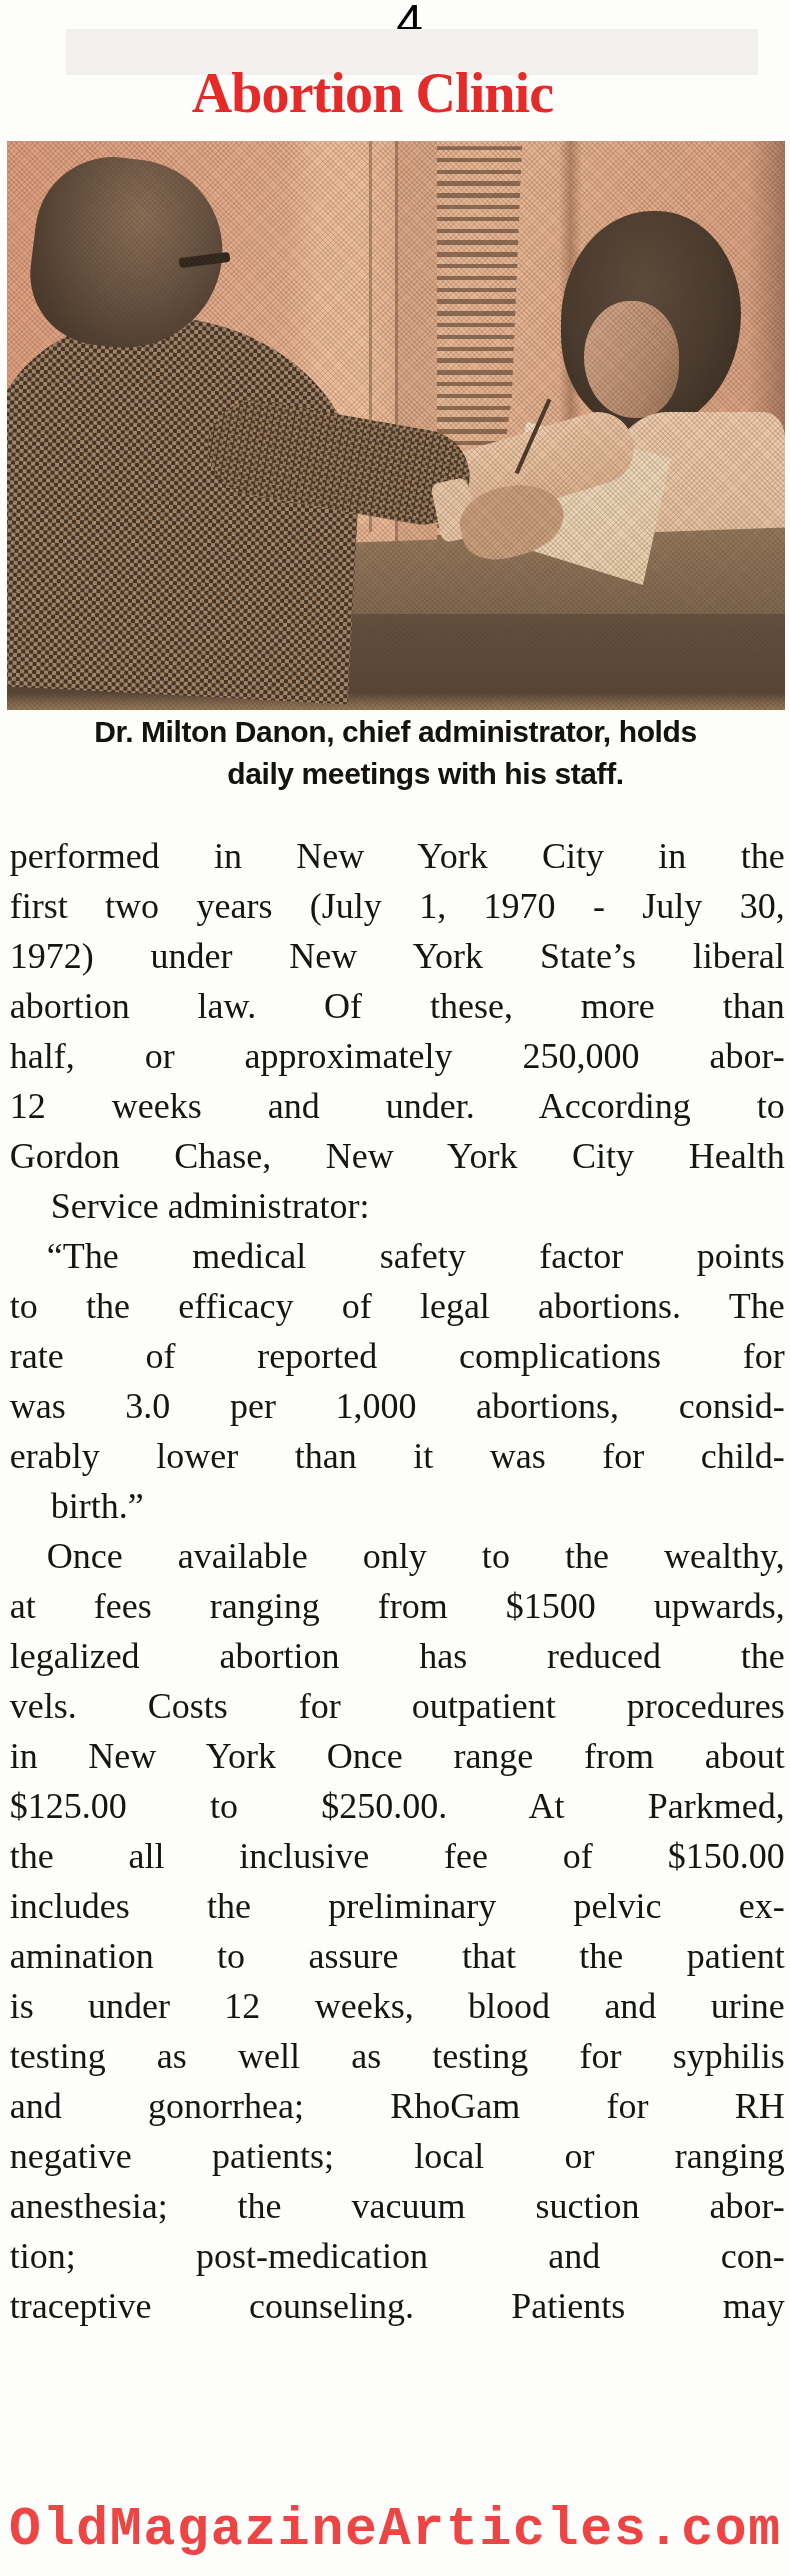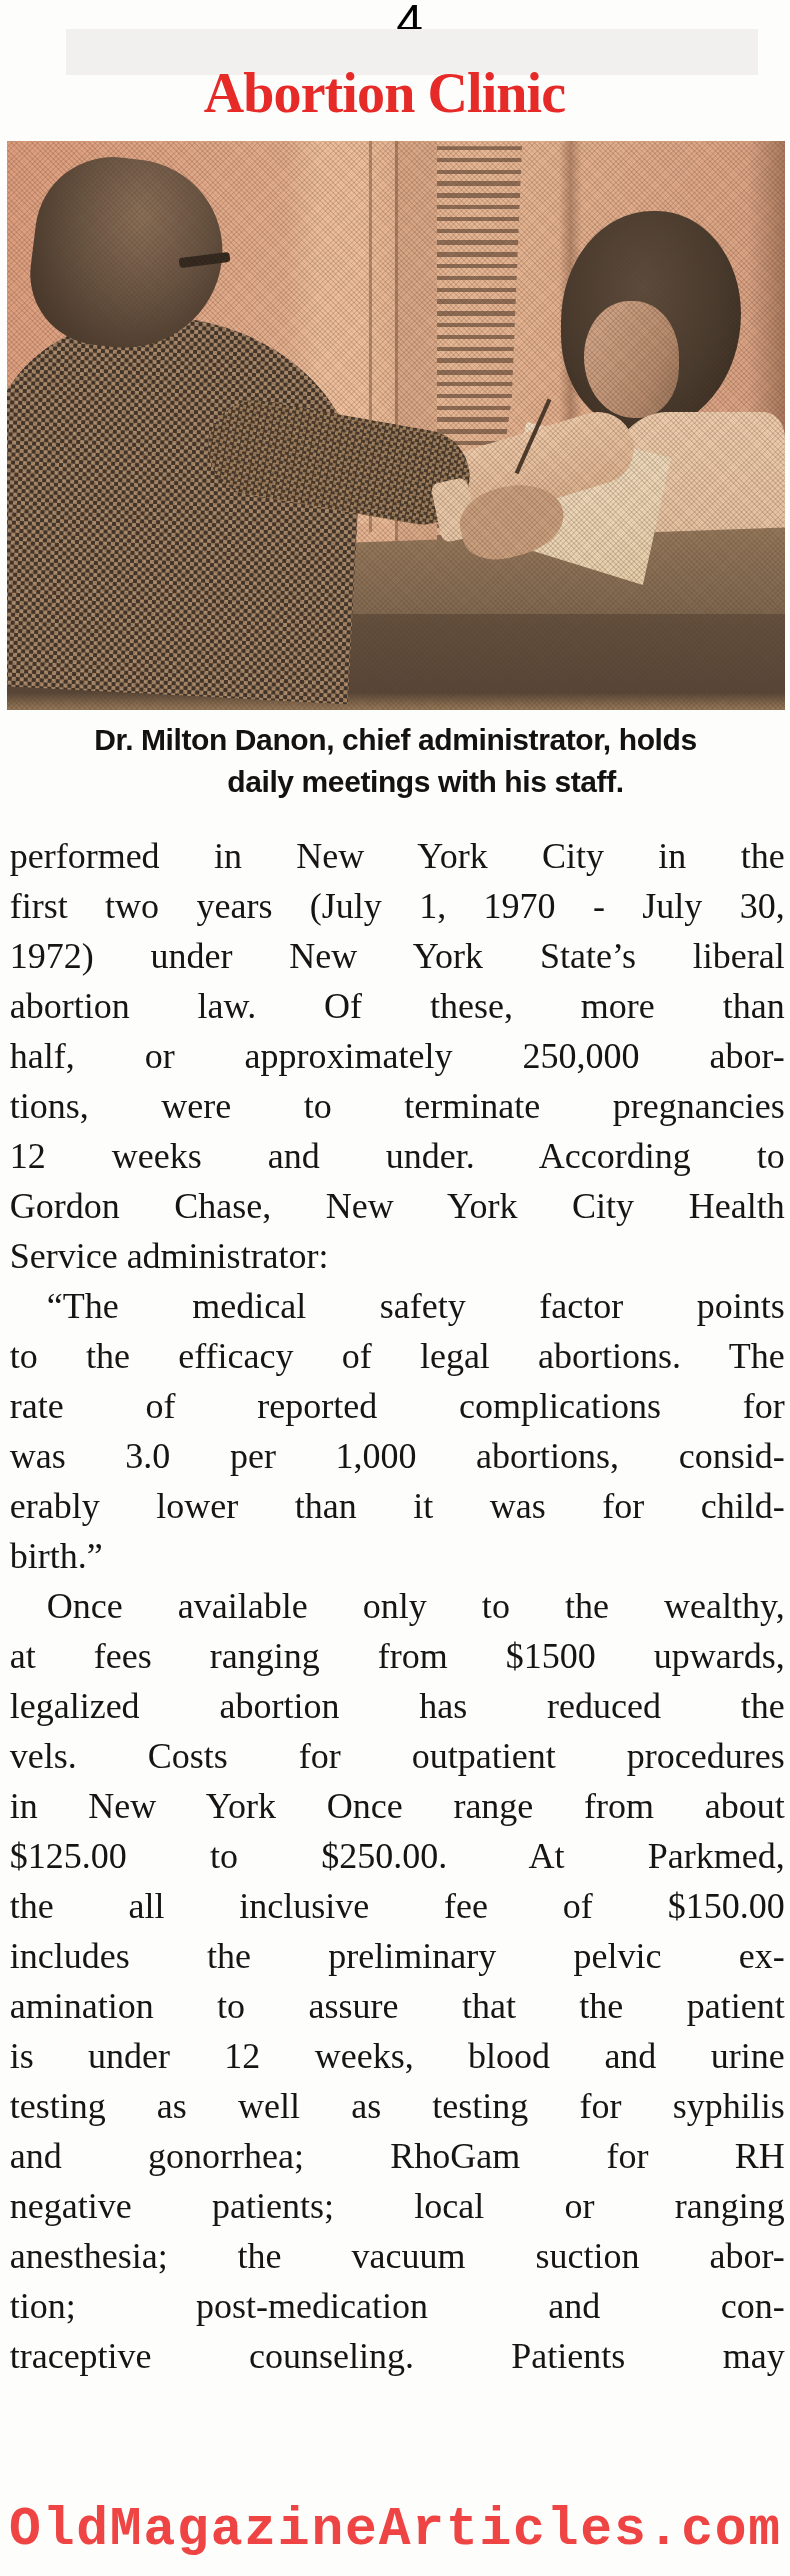--- a/index.html
+++ b/index.html
@@ -17,21 +17,21 @@
     position:absolute; top:-6.2px; left:0; width:819px;
     text-align:center;
     font-family:"Liberation Sans", sans-serif;
     font-size:48px; font-weight:400; color:#000;
   }
   .title-band{
     position:absolute; left:66px; top:29px; width:692px; height:46px;
     background:#f1f0ee;
   }
   .page-title{
-    position:absolute; top:65px; left:12px; width:678px;
+    position:absolute; top:65px; left:0; width:678px;
     text-align:center; text-indent:67px;
     font-family:"Liberation Serif", serif;
     font-weight:700; font-size:56px; line-height:1;
     letter-spacing:-0.9px;
   }
 
   
   .photo{
     position:absolute; left:7px; top:141px; width:778px; height:569px;
     overflow:hidden;
@@ -96,33 +96,33 @@
     background:#c89f7e; border-radius:50% 60% 55% 45%; transform:rotate(-14deg);}
   .man-head{ left:26px; top:17.6px; width:189px; height:189px; z-index:14;
     border-radius:46% 54% 58% 42%; transform:rotate(7deg);
     background:radial-gradient(ellipse at 55% 30%, #8a7059 0%, #6a5645 40%, #4c3d30 75%, #3c2f25 100%);}
   .man-glasses{ left:172px; top:114px; width:51px; height:9.7px; z-index:15;
     background:#2f261e; transform:rotate(-7deg); border-radius:3.5px;}
 
   
   .caption{ position:absolute; left:0; width:791px; text-align:center;
     font-family:"Liberation Sans", sans-serif; font-weight:700;
-    font-size:30px; line-height:1.2; color:#141210; letter-spacing:-0.4px;margin-top:8px;}
+    font-size:30px; line-height:1.2; color:#141210; letter-spacing:-0.4px;}
   .caption.l1{ top:714px; }
   .caption.l2{ top:756px; text-indent:60px; }
 
   
   .article{ position:absolute; left:9.7px; top:831px; width:775px; }
   .bline{
     height:50px; line-height:50px;
     font-size:36px;
     text-align:justify; text-align-last:justify;
     white-space:nowrap;
   }
-  .bline.ragged{ text-align:left; text-align-last:left; }
+  .bline.ragged{ text-align:left; text-align-last:left;margin-left:41px; }
   .bline.indent{ padding-left:37px; }
 
   
   .watermark{
     position:absolute; left:0; top:2500px; width:791px;
     text-align:center; white-space:nowrap;
     font-family:"Liberation Mono", monospace;
     font-weight:700; font-size:53px; letter-spacing:1.8px;
     color:#ef4444;
   }
@@ -162,21 +162,20 @@
 
 <div class="caption l1">Dr. Milton Danon, chief administrator, holds</div>
 <div class="caption l2">daily meetings with his staff.</div>
 
 <div class="article">
     <div class="bline">performed in New York City in the</div>
     <div class="bline">first two years (July 1, 1970 - July 30,</div>
     <div class="bline">1972) under New York State’s liberal</div>
     <div class="bline">abortion law. Of these, more than</div>
     <div class="bline">half, or approximately 250,000 abor-</div>
-    <div class="bline">tions, were to terminate pregnancies</div>
     <div class="bline">12 weeks and under. According to</div>
     <div class="bline">Gordon Chase, New York City Health</div>
     <div class="bline ragged">Service administrator:</div>
     <div class="bline indent">“The medical safety factor points</div>
     <div class="bline">to the efficacy of legal abortions. The</div>
     <div class="bline">rate of reported complications for</div>
     <div class="bline">was 3.0 per 1,000 abortions, consid-</div>
     <div class="bline">erably lower than it was for child-</div>
     <div class="bline ragged">birth.”</div>
     <div class="bline indent">Once available only to the wealthy,</div>

